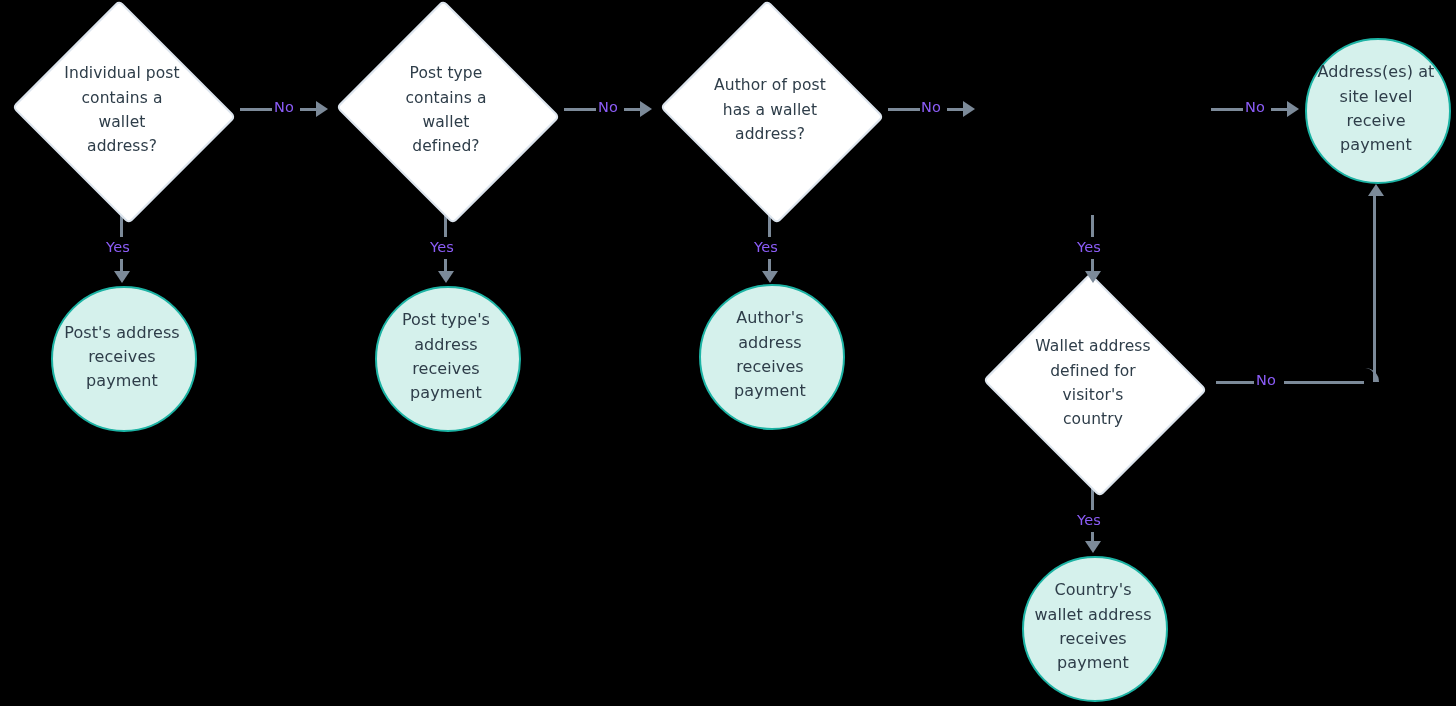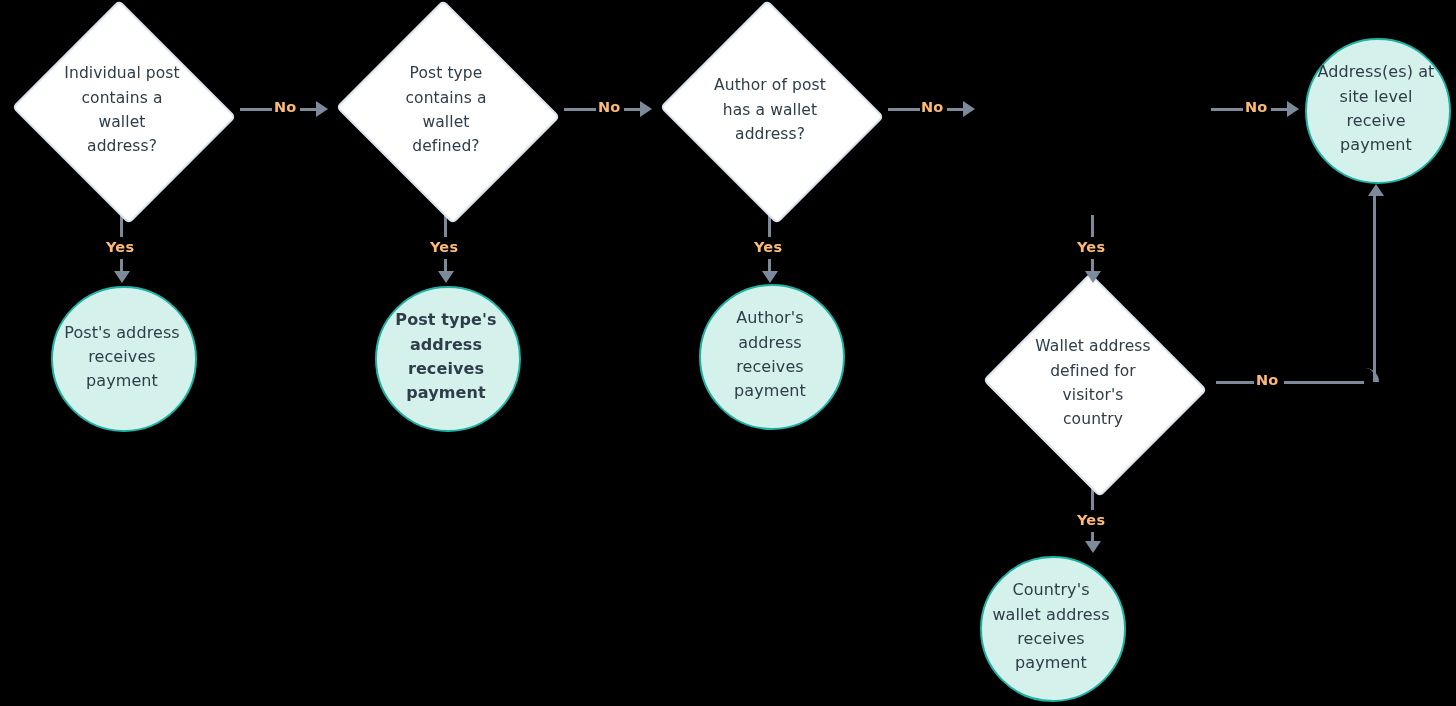--- a/index.html
+++ b/index.html
@@ -71,23 +71,23 @@
   .conn {
     position: absolute;
     background: #7c8a99;
     z-index: 0;
   }
   .conn.h { height: 3px; }
   .conn.v { width: 3px; }
 
   .conn-label {
     position: absolute;
-    color: #fdba74;
+    color: #8b5cf6;
     font-size: 14.5px;
-    font-weight: 700;
+    font-weight: 400;
     letter-spacing: 0.2px;
     z-index: 2;
     white-space: nowrap;
   }
   .arrow {
     position: absolute;
     width: 0;
     height: 0;
     z-index: 2;
   }
@@ -193,21 +193,21 @@
   <div class="conn v" style="left:1091px; top:259px; width:3px; height:14px;"></div>
   <div class="arrow down" style="left:1085px; top:271px;"></div>
 
   <div class="node circle" style="left:51px; top:286px; width:142px; height:142px;">
     <div class="shape"></div>
     <div class="node-text">Post's address
 receives
 payment</div>
   </div>
 
-  <div class="node circle" style="left:375px; top:286px; width:142px; height:142px;font-weight:bold;">
+  <div class="node circle" style="left:375px; top:286px; width:142px; height:142px;">
     <div class="shape"></div>
     <div class="node-text">Post type's
 address
 receives
 payment</div>
   </div>
 
   <div class="node circle" style="left:699px; top:284px; width:142px; height:142px;">
     <div class="shape"></div>
     <div class="node-text">Author's
@@ -229,21 +229,21 @@
   <div class="conn h" style="left:1284px; top:381px; width:80px;"></div>
   <div class="elbow" style="left:1350px; top:368px; width:26px; height:14px; border-bottom: none; border-right: 3px solid #7c8a99; border-bottom-right-radius:0; border-top-right-radius:14px;"></div>
   <div class="conn v" style="left:1373px; top:196px; width:3px; height:186px;"></div>
   <div class="arrow up" style="left:1368px; top:184px;"></div>
 
   <div class="conn v" style="left:1091px; top:488px; width:3px; height:22px;"></div>
   <div class="conn-label" style="left:1077px; top:512px;">Yes</div>
   <div class="conn v" style="left:1091px; top:532px; width:3px; height:12px;"></div>
   <div class="arrow down" style="left:1085px; top:541px;"></div>
 
-  <div class="node circle" style="left:980px; top:556px; width:142px; height:142px;">
+  <div class="node circle" style="left:1022px; top:556px; width:142px; height:142px;">
     <div class="shape"></div>
     <div class="node-text">Country's
 wallet address
 receives
 payment</div>
   </div>
 
 </div>
 
 </body></html>

